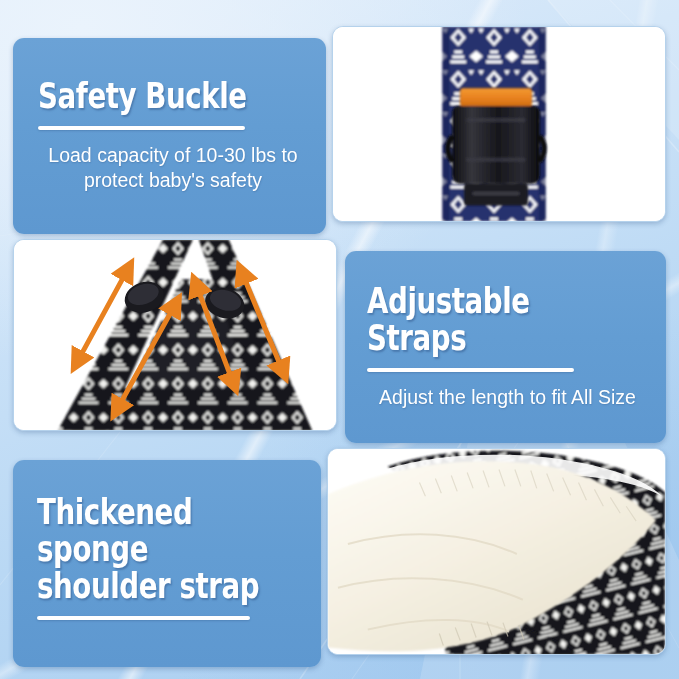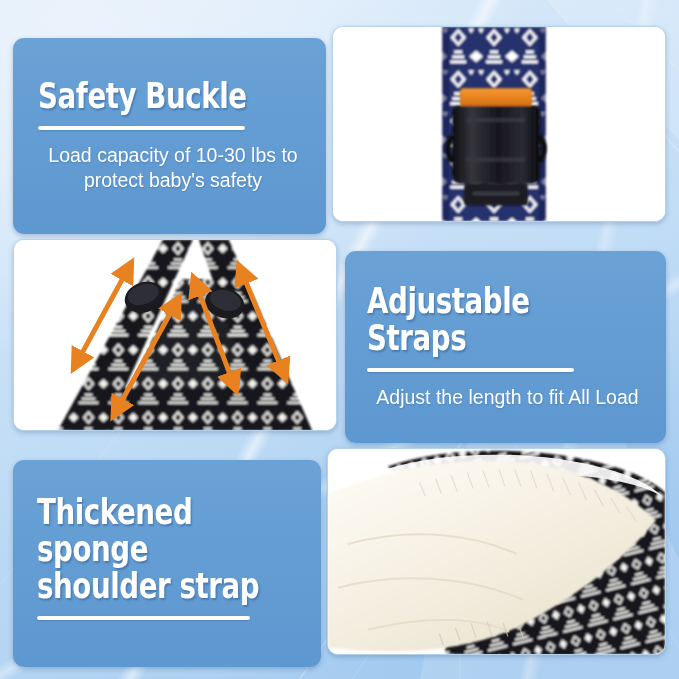--- a/index.html
+++ b/index.html
@@ -226,21 +226,21 @@
           <line x1="182" y1="42" x2="222" y2="148"></line>
           <line x1="228" y1="30" x2="272" y2="136"></line>
         </g>
       </svg>
     </div>
 
     <div class="panel">
       <div class="panel-inner">
         <h2 class="headline">Adjustable Straps</h2>
         <div class="rule"></div>
-        <p class="sub">Adjust the length to fit All Load</p>
+        <p class="sub">Adjust the length to fit All Size</p>
       </div>
     </div>
   </div>
 
   <div class="row r3">
 
     <div class="panel">
       <div class="panel-inner">
         <h2 class="headline">Thickened sponge
 shoulder strap</h2>

